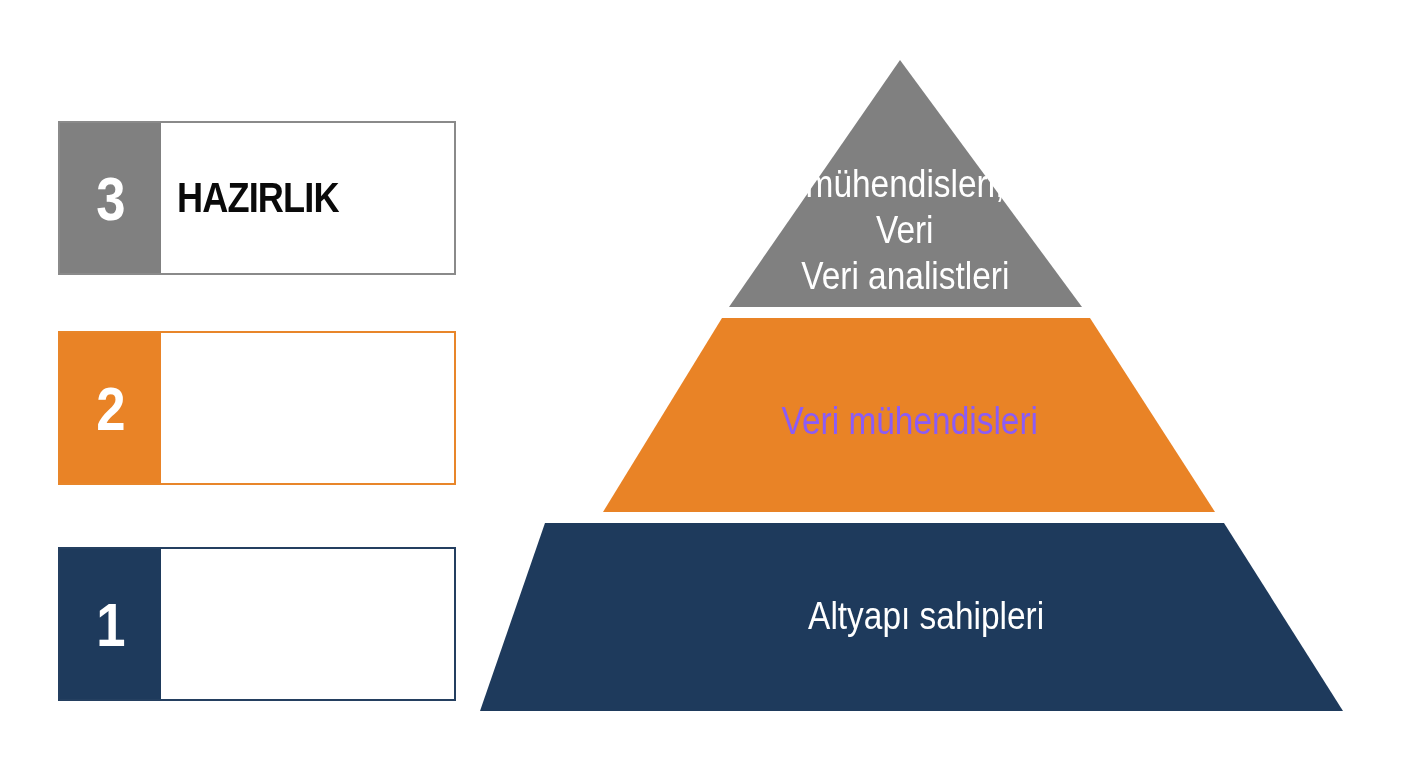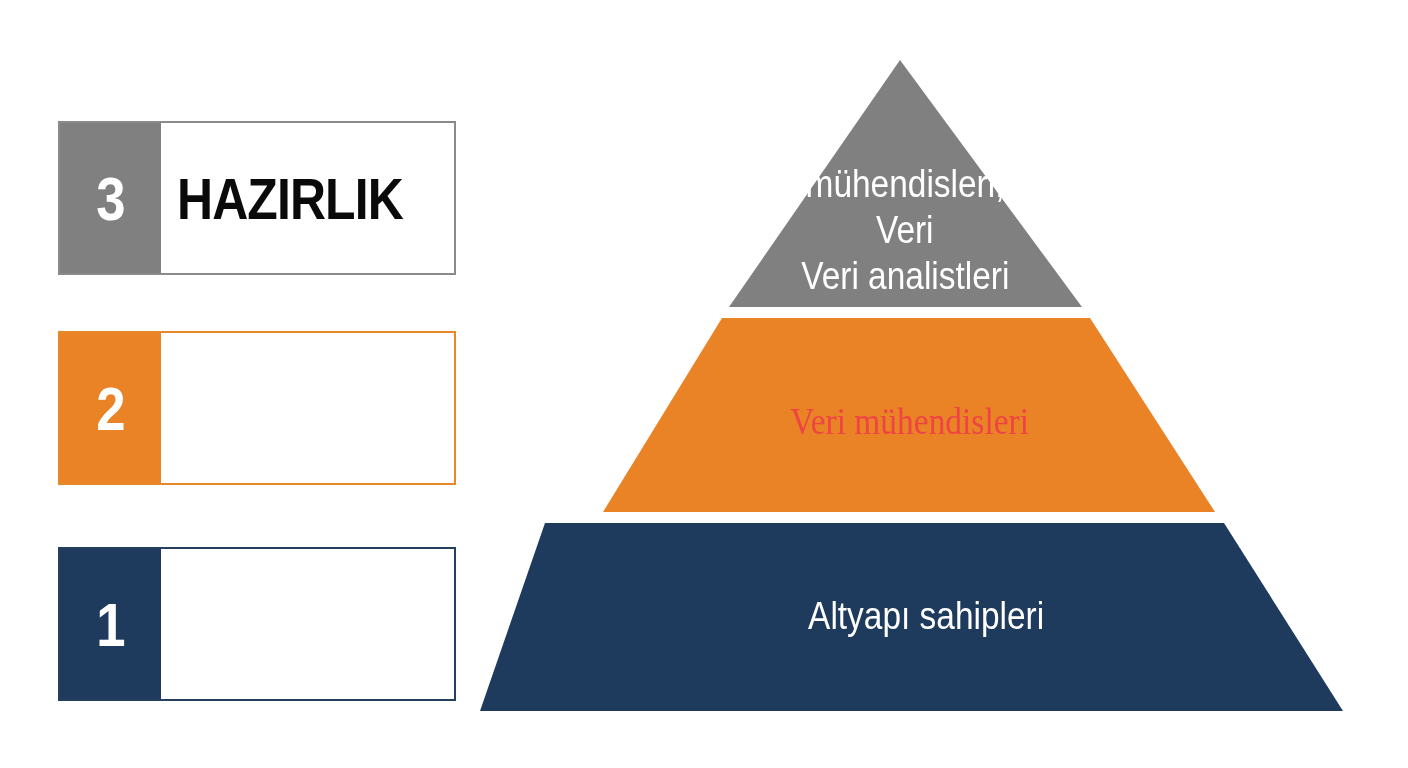--- a/index.html
+++ b/index.html
@@ -44,21 +44,21 @@
       align-items: center;
       justify-content: center;
     }
     .stage-label {
       flex: 1;
       display: flex;
       align-items: center;
       padding-left: 16px;
       color: #0a0a0a;
       font-weight: bold;
-      font-size: 58px;
+      font-size: 42px;
       letter-spacing: -1px;
     }
     .stage-label span {
       display: inline-block;
       transform: scaleX(0.86);
       transform-origin: left center;
     }
     #box-3 { top: 121px; border-color: #8a8a8a; }
     #box-3 .stage-num-wrap { background: #808080; }
     #box-2 { top: 331px; border-color: #e8862a; }
@@ -87,22 +87,21 @@
     }
     #text-top {
       left: 750px;
       width: 310px;
       top: 161px;
     }
     #text-mid {
       left: 700px;
       width: 420px;
       top: 398px;
-      color: #ef4444;
-      font-family: Liberation Serif, serif;
+      color: #8b5cf6;
     }
     #text-bot {
       left: 716px;
       width: 420px;
       top: 593px;
     }
   </style>
 </head>
 <body>
 

